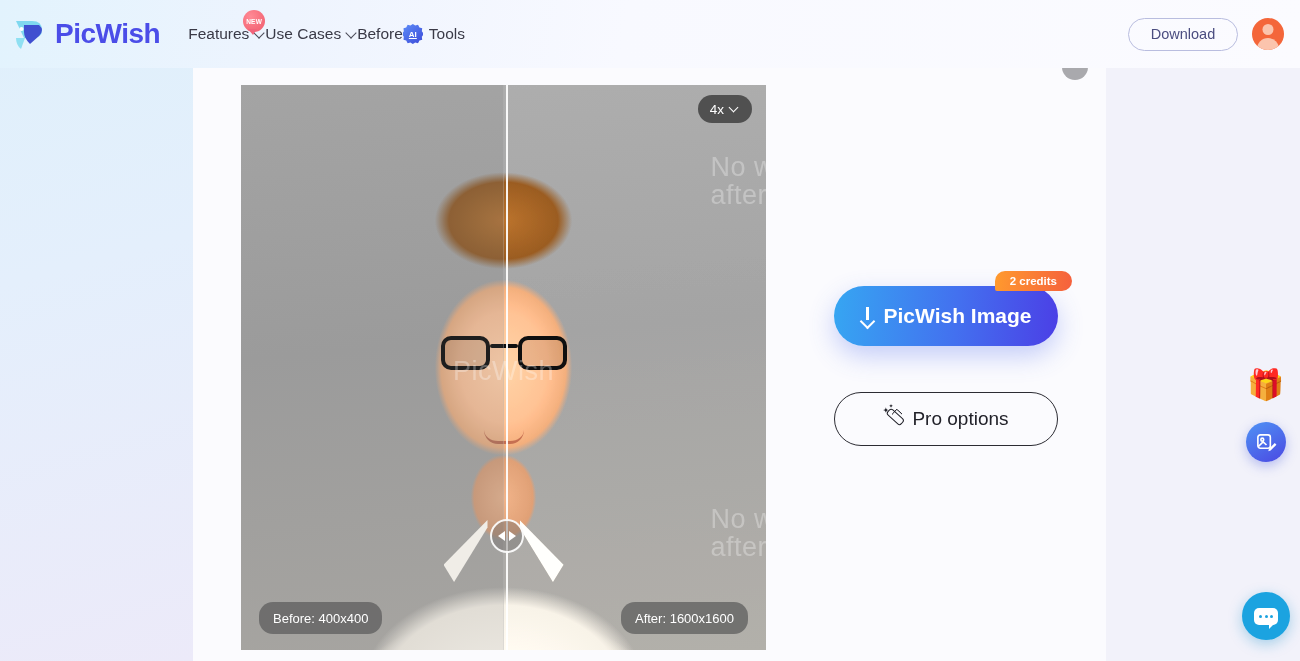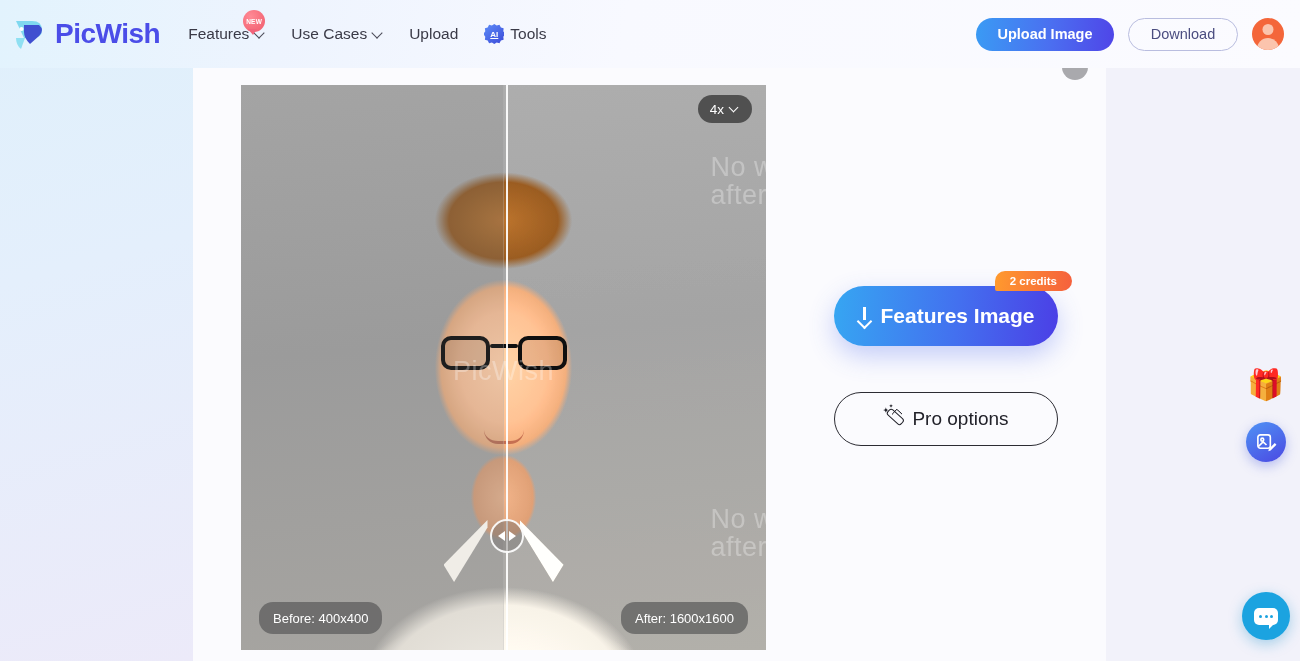--- a/index.html
+++ b/index.html
@@ -33,21 +33,21 @@
     position:absolute; left:0; top:0; width:1300px; height:68px;
     background:linear-gradient(100deg,#e2f3fd 0%,#eef4fe 22%,#f8f9ff 48%,#fbfbff 100%);
     display:flex; align-items:center; z-index:30;
   }
   .logo-wrap { display:flex; align-items:center; margin-left:12px; }
   .logo-mark { width:36px; height:36px; position:relative; }
   .logo-text {
     font-size:28px; font-weight:bold; color:#4b4de8; letter-spacing:-0.5px;
     margin-left:7px;
   }
-  #nav { display:flex; align-items:center; margin-left:28px; gap:26px; }
+  #nav { display:flex; align-items:center; margin-left:28px; }
   .nav-item {
     display:flex; align-items:center; gap:6px;
     font-size:15.5px; color:#3a3a47; cursor:pointer; position:relative;
     white-space:nowrap;
   }
   .chev { width:10px; height:10px; display:inline-block; position:relative; top:-1px;}
   .chev::before{
     content:""; position:absolute; left:0; top:1px; width:7px;height:7px;
     border-right:1.6px solid #4a4a58; border-bottom:1.6px solid #4a4a58;
     transform:rotate(45deg);
@@ -317,31 +317,30 @@
       <span class="new-badge">NEW</span>
     </div>
 
     <div class="nav-item">
       <span>Use Cases</span>
       <i class="chev"></i>
     </div>
 
 
     <div class="nav-item">
-      <span>Upload</span>
+      <span>Before</span>
     </div>
 
     <div class="nav-item">
       <span class="ai-icon">AI</span>
       <span>Tools</span>
     </div>
   </div>
 
   <div id="header-right">
-    <button id="upload-btn">Upload Image</button>
     <button id="download-btn">Download</button>
     <div id="avatar"></div>
   </div>
 </div>
 
 <div id="top-circle"></div>
 
 <div id="image-area">
 
   <div id="img-before">
@@ -390,21 +389,21 @@
     <i class="chev"></i>
   </div>
 
   <div class="size-tag" id="tag-before">Before: 400x400</div>
   <div class="size-tag" id="tag-after">After: 1600x1600</div>
 </div>
 
 <div id="actions">
   <button id="dl-image-btn">
     <span class="dl-arrow"></span>
-    <span>Features Image</span>
+    <span>PicWish Image</span>
     <span id="credits-badge">2 credits</span>
   </button>
 </div>
 
 <button id="pro-btn">
   <span class="wand">
     <span class="spark s1">✦</span>
       <span class="spark s2">✦</span>
   </span>
   <span>Pro options</span>

